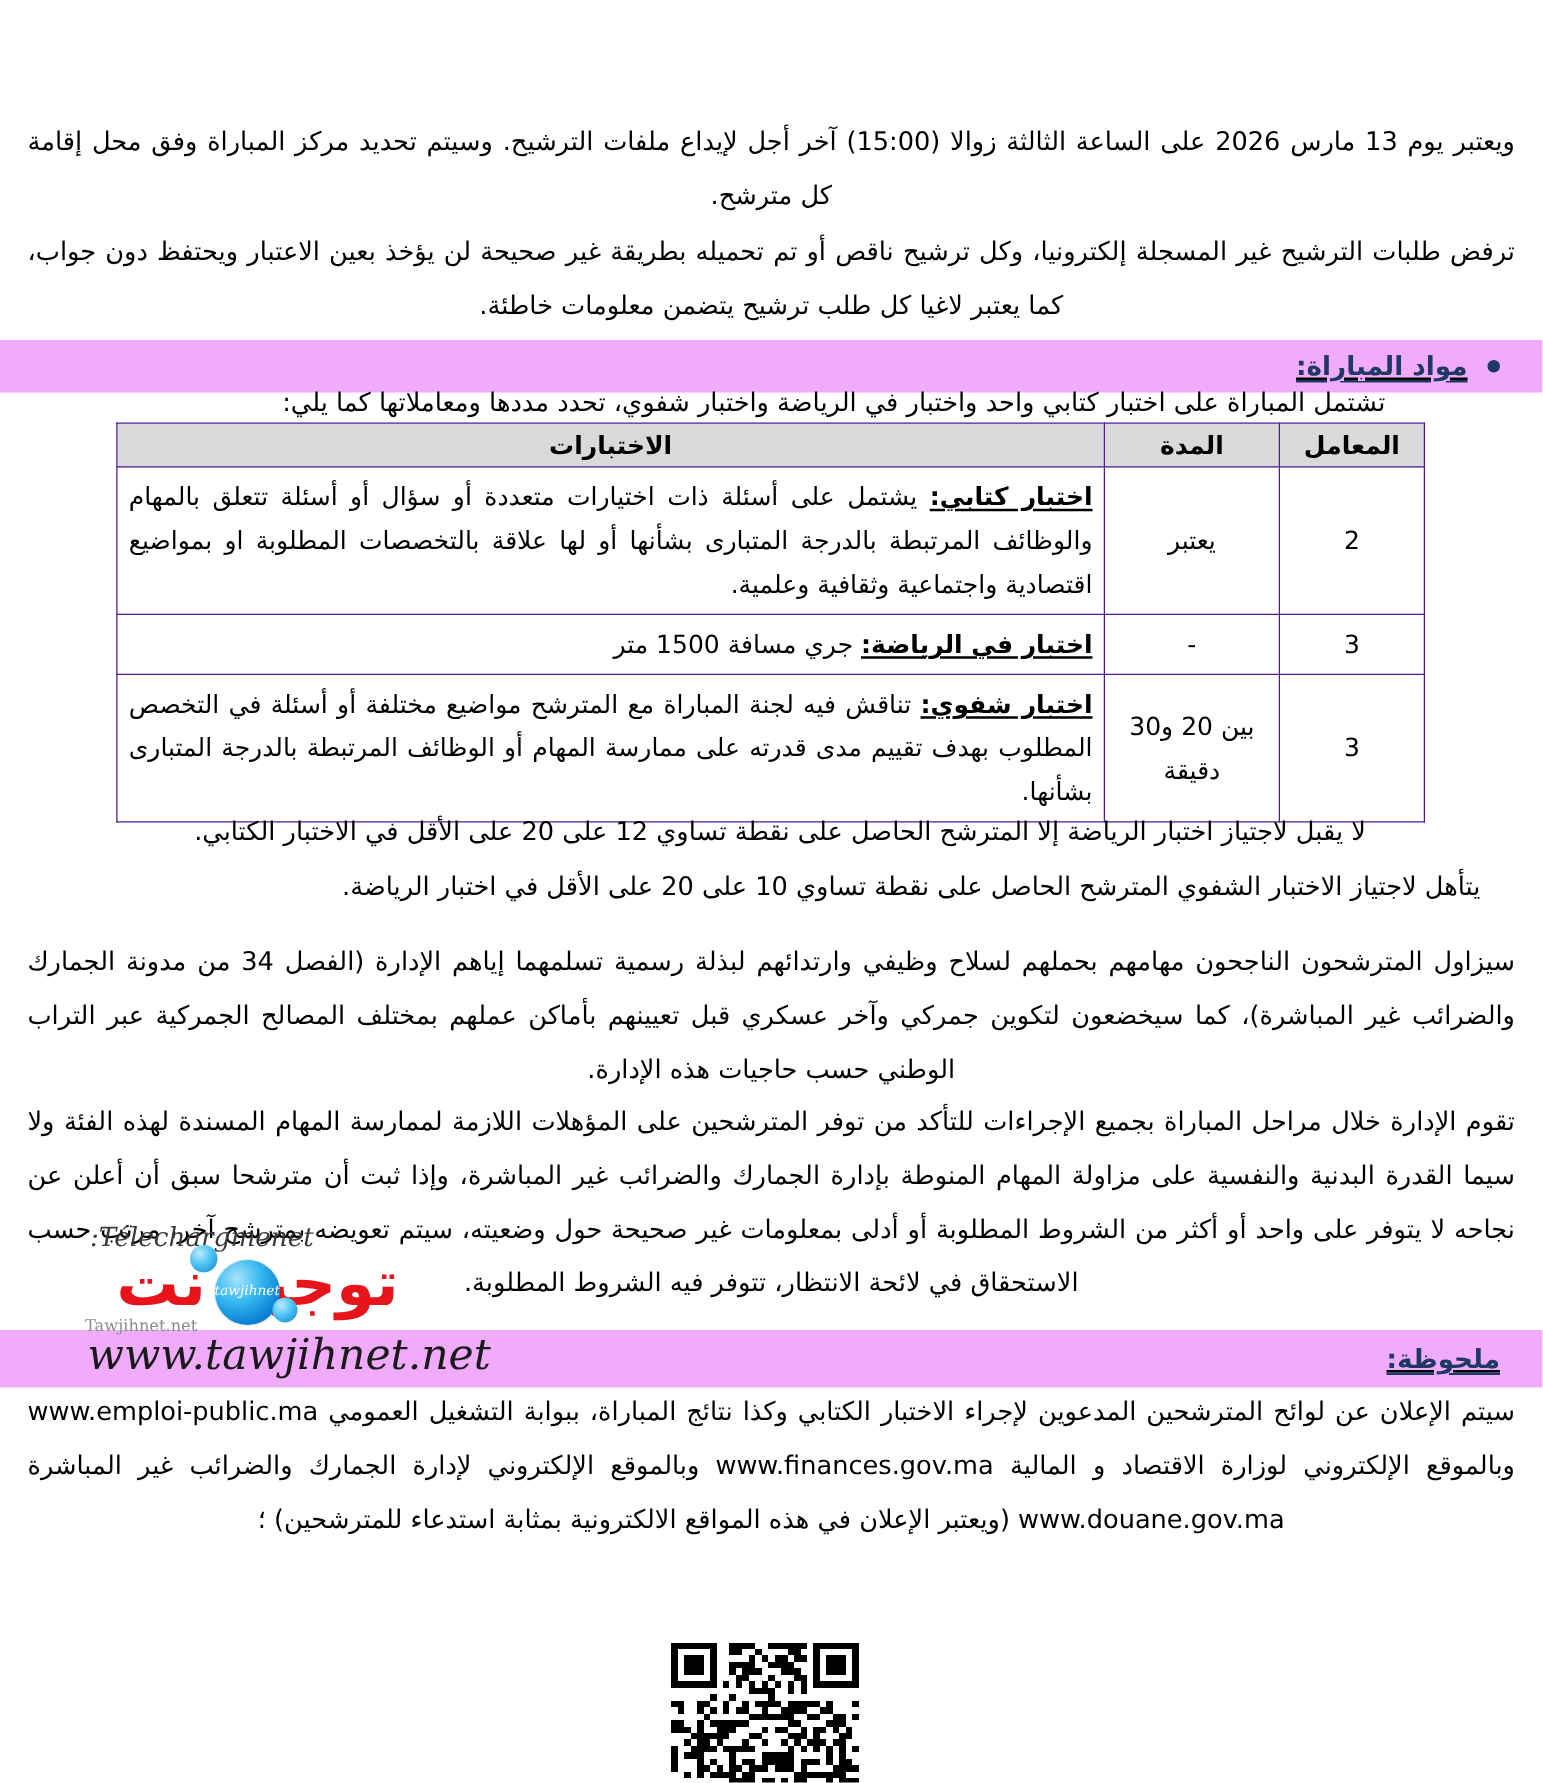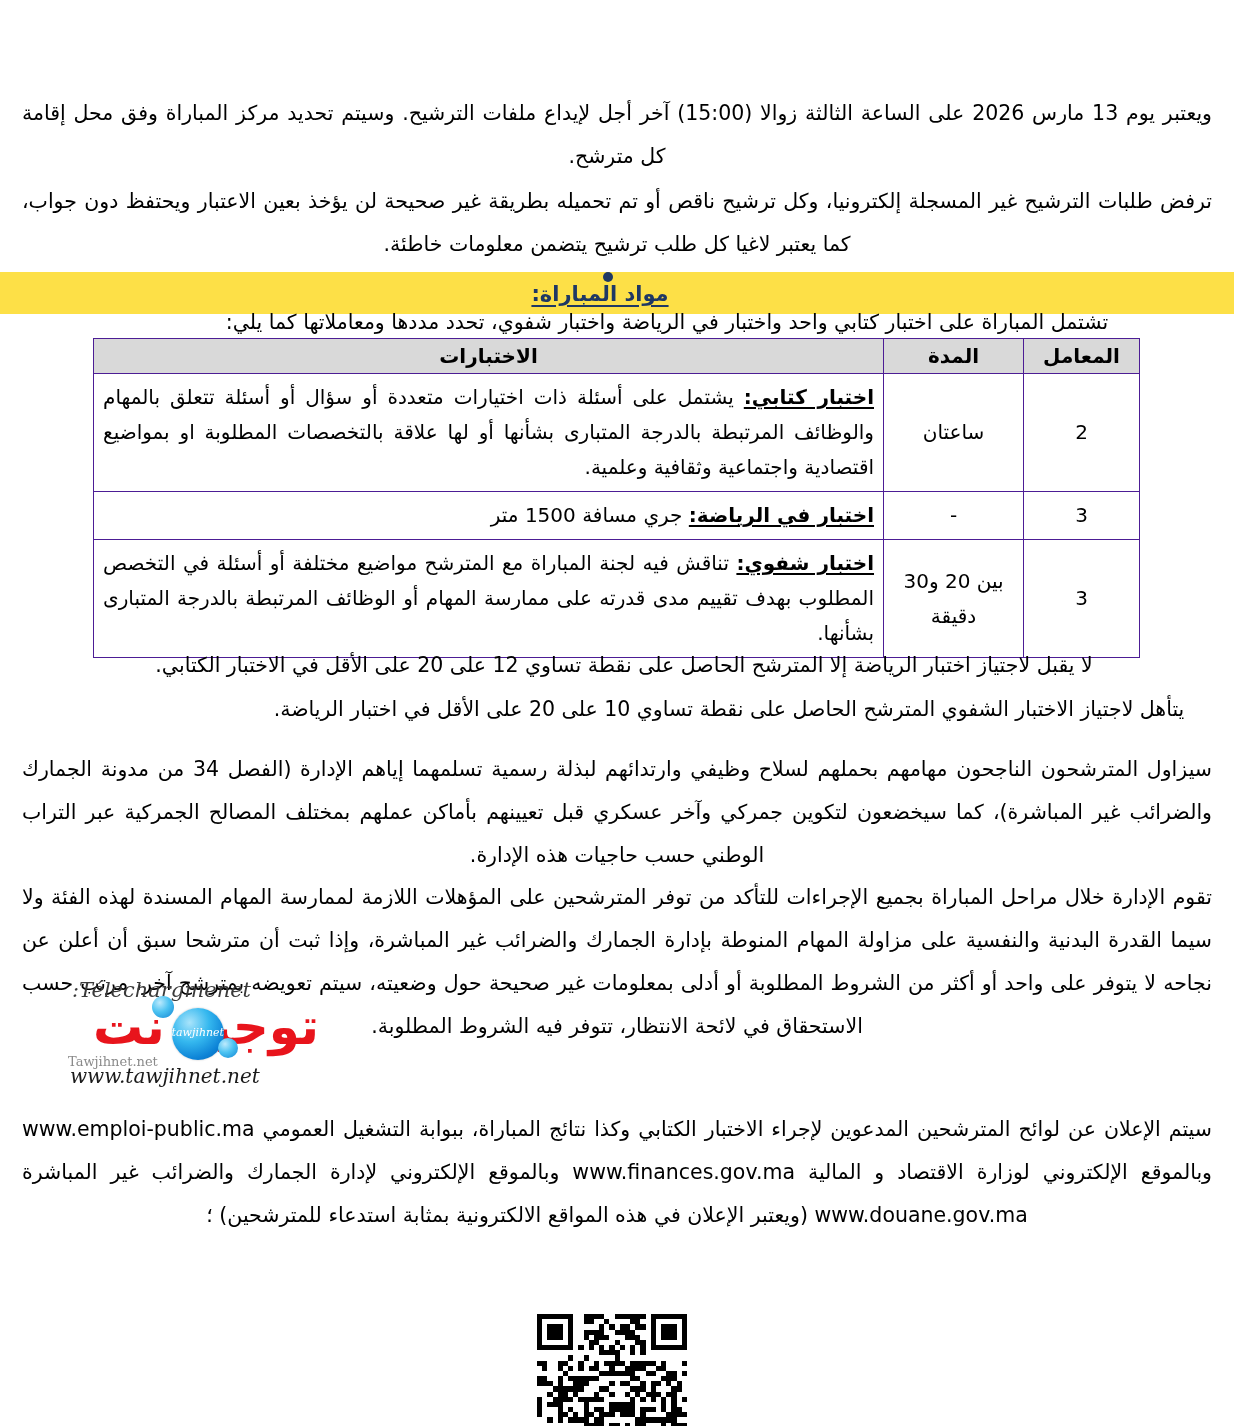--- a/index.html
+++ b/index.html
@@ -42,27 +42,28 @@
   .p-top2 {
     position: absolute;
     top: 132px; right: 0; width: 1234px;
   }
 
   
   .blue-bar {
     position: absolute;
     right: 0;
     width: 1234px;
-    background: #fde047;
+    background: #f0abfc;
     box-sizing: border-box;
     display: flex;
-    flex-direction: column;
+    flex-direction: row;
     align-items: center;
     justify-content: flex-start;
     padding: 0 34px 0 0;
+    text-decoration: underline;
   }
   .blue-bar .bullet {
     width: 10px;
     height: 10px;
     border-radius: 50%;
     background: #1f3864;
     display: inline-block;
     margin-left: 16px;
     flex: 0 0 auto;
   }
@@ -229,21 +230,21 @@
     font-family: "DejaVu Serif", "Liberation Serif", serif;
     font-size: 13px;
     color: #8a8a8a;
     white-space: nowrap;
   }
   .wm-url {
     position: absolute;
     top: 86px; left: 10px;
     font-family: "DejaVu Serif", "Liberation Serif", serif;
     font-style: italic;
-    font-size: 20px;
+    font-size: 34px;
     color: #1a1a1a;
     white-space: nowrap;
   }
 
   
   .qr-wrap {
     position: absolute;
     top: 1266px;
     left: 534px;
     width: 156px;
@@ -276,21 +277,21 @@
     <thead>
       <tr>
         <th>المعامل</th>
         <th>المدة</th>
         <th>الاختبارات</th>
       </tr>
     </thead>
     <tbody>
       <tr>
         <td class="cell-num">2</td>
-        <td class="cell-dur">ساعتان</td>
+        <td class="cell-dur">يعتبر</td>
         <td class="cell-desc">
           <span class="lead">اختبار كتابي:</span><span> يشتمل على أسئلة ذات اختيارات متعددة أو سؤال أو أسئلة تتعلق بالمهام والوظائف المرتبطة بالدرجة المتبارى بشأنها أو لها علاقة بالتخصصات المطلوبة او بمواضيع اقتصادية واجتماعية وثقافية وعلمية.</span>
         </td>
       </tr>
       <tr>
         <td class="cell-num">3</td>
         <td class="cell-dur">-</td>
         <td class="cell-desc single">
           <span class="lead">اختبار في الرياضة:</span><span> جري مسافة 1500 متر</span>
         </td>
@@ -320,20 +321,23 @@
       <div class="wm-dot-a"></div>
       <div class="wm-ball">
         <div class="wm-ball-text">tawjihnet</div>
       </div>
       <div class="wm-dot-b"></div>
       <div class="wm-small-url">Tawjihnet.net</div>
     </div>
     <div class="wm-url">www.tawjihnet.net</div>
   </div>
 
+  <div class="blue-bar" id="bar-mulahada">
+    <span class="bar-text">ملحوظة:</span>
+  </div>
 
   <div class="para p-note1">
     <span>سيتم الإعلان عن لوائح المترشحين المدعوين لإجراء الاختبار الكتابي وكذا نتائج المباراة، ببوابة التشغيل العمومي </span><span class="latin">www.emploi-public.ma</span><span> وبالموقع الإلكتروني لوزارة الاقتصاد و المالية </span><span class="latin">www.finances.gov.ma</span><span> وبالموقع الإلكتروني لإدارة الجمارك والضرائب غير المباشرة </span><span class="latin">www.douane.gov.ma</span><span> (ويعتبر الإعلان في هذه المواقع الالكترونية بمثابة استدعاء للمترشحين) ؛</span>
   </div>
 
 
   <div class="qr-wrap">
     <svg width="156" height="150" viewBox="0 0 29 29" shape-rendering="crispEdges" aria-hidden="true">
       <rect width="29" height="29" fill="#ffffff"></rect>
       <g fill="#000000" id="qr-modules">

